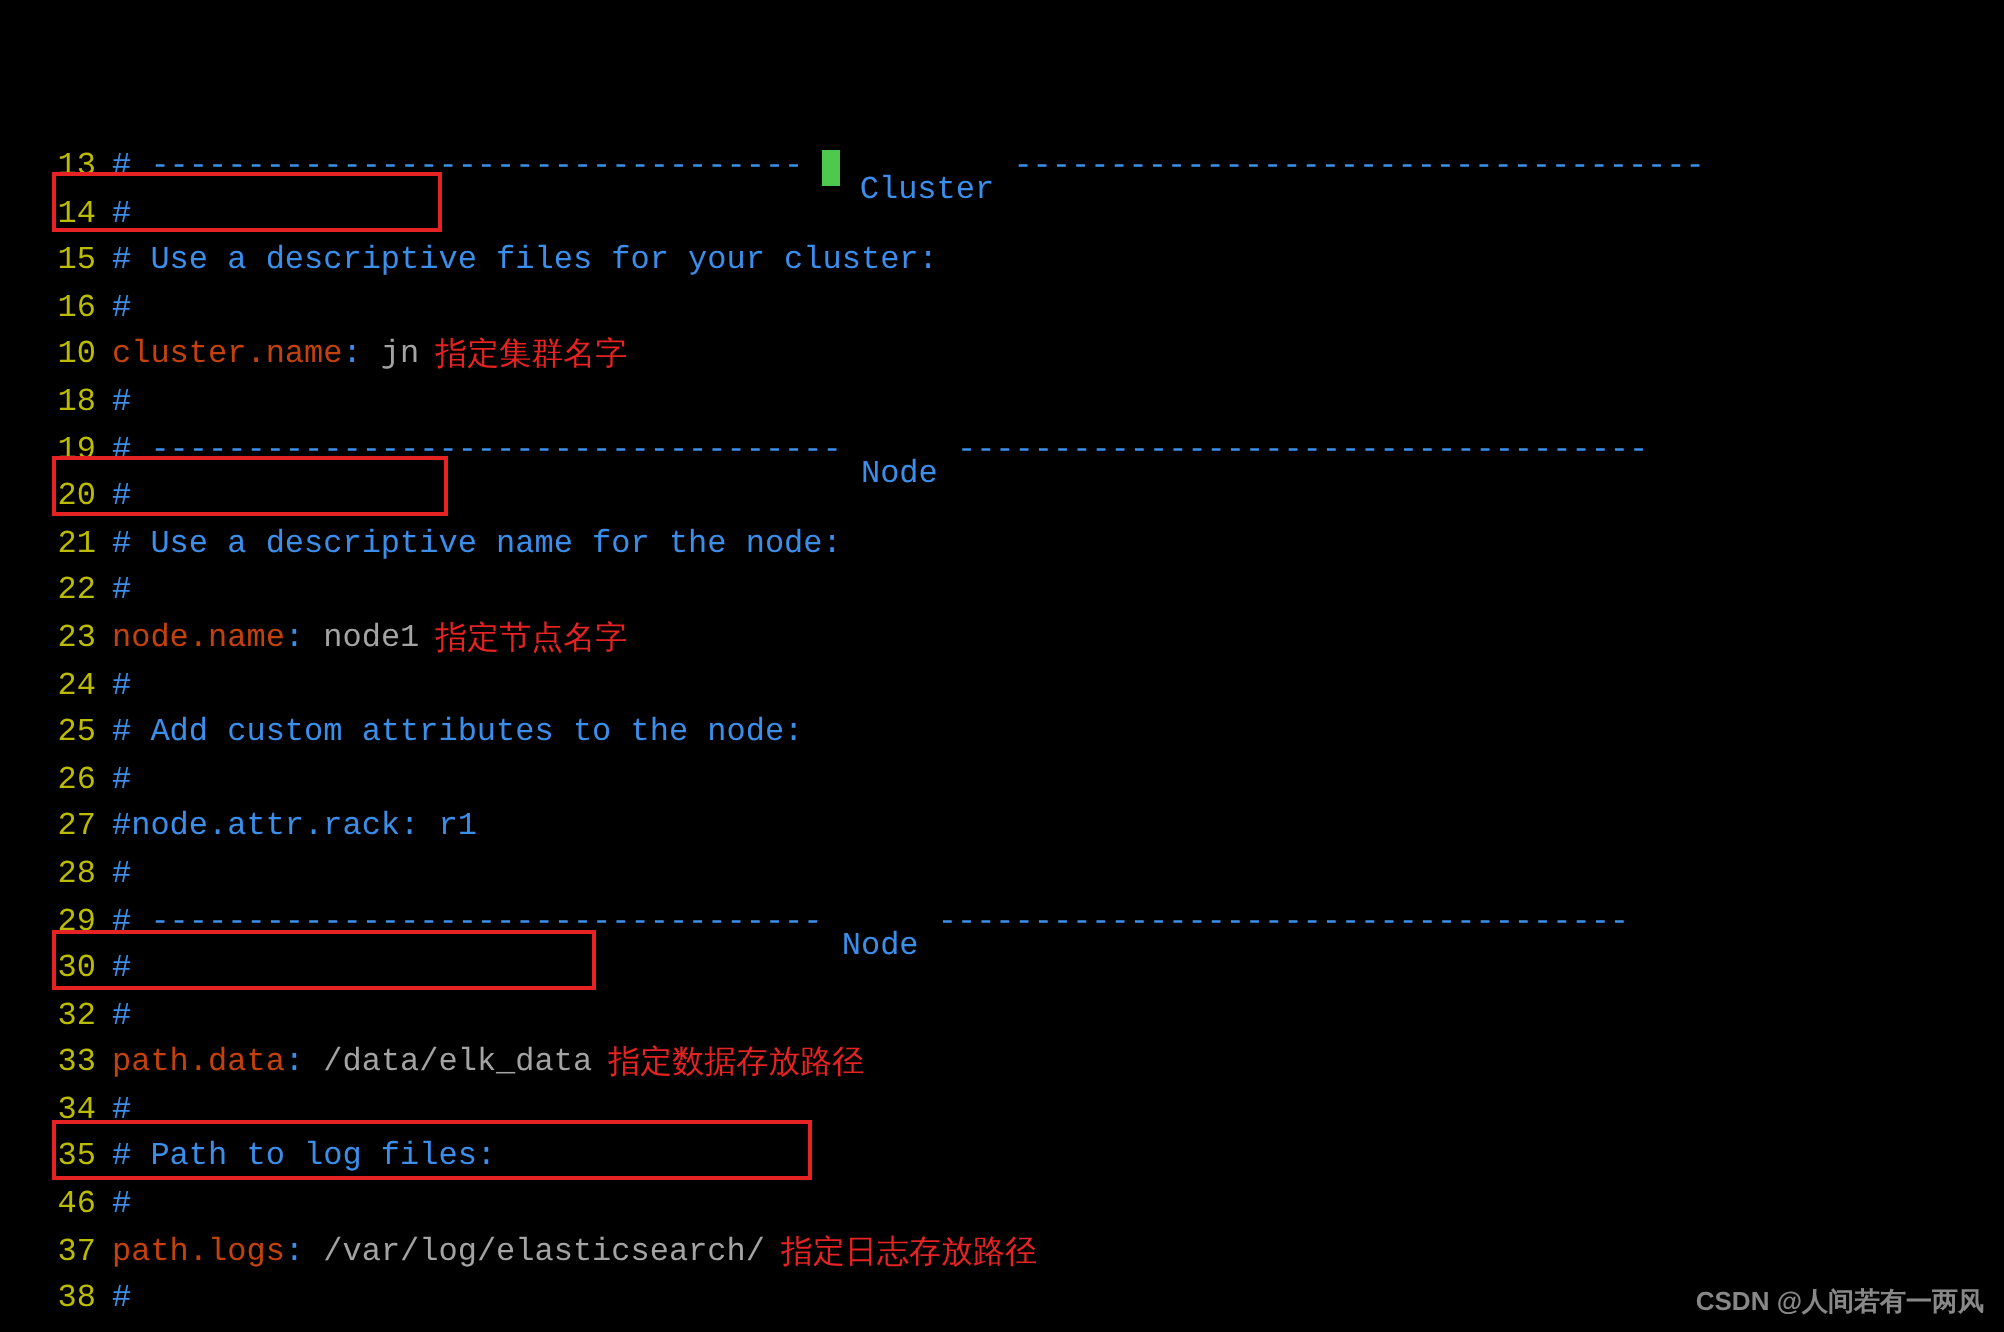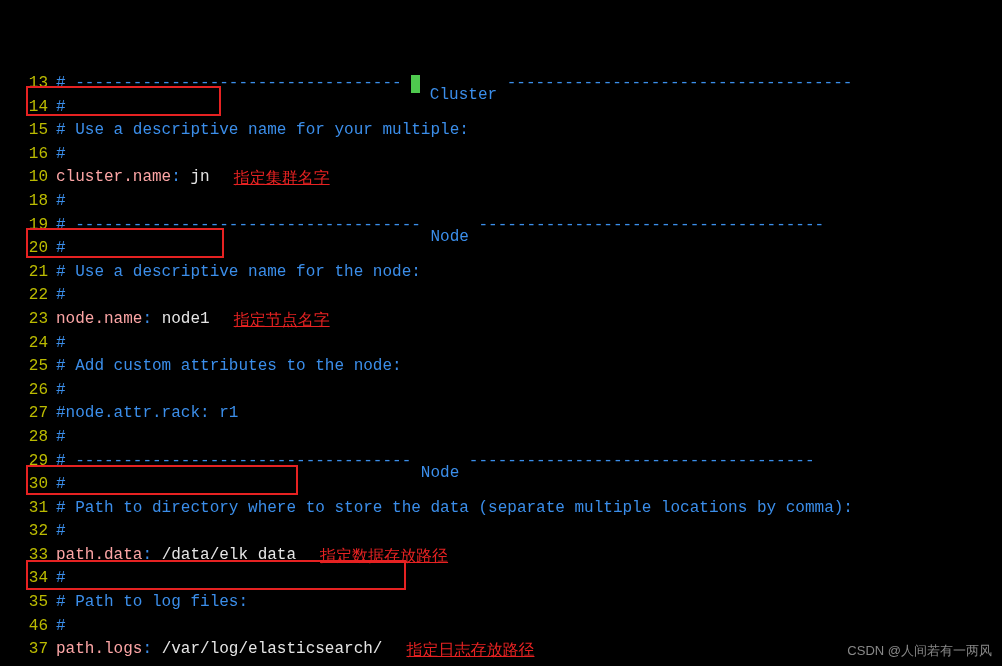--- a/index.html
+++ b/index.html
@@ -26,70 +26,70 @@
   }
   .lineno {
     display: inline-block;
     width: 48px;
     text-align: right;
     color: #bbbb00;
     flex-shrink: 0;
   }
   .gap { width: 8px; display: inline-block; }
   .comment { color: #3b8eea; }
-  .key { color: #fca5a5; }
+  .key { color: #c2410c; }
   .colon { color: #3b8eea; }
-  .value { color: #e5e5e5; text-align: right; }
+  .value { color: #a3a3a3; text-align: right; }
   .section-dash { color: #3b8eea; }
   .section-name { color: #3b8eea; margin-top: 24px; }
   .annot {
     color: #e62222;
     font-family: "Microsoft YaHei", sans-serif;
     font-size: 16px;
-    margin-left: 24px;
-    text-decoration: underline;
+    margin-left: 8px;
   }
   .redbox {
     position: absolute;
     border: 2px solid #e62222;
     pointer-events: none;
   }
   .cursor-block {
     display: inline-block;
     width: 9px;
     height: 18px;
     background: #4ec94e;
     vertical-align: middle;
   }
   .watermark {
     position: absolute;
     right: 10px;
     bottom: 6px;
     color: #888;
     font-family: "Microsoft YaHei", sans-serif;
     font-size: 13px;
+    font-weight: bold;
   }
 </style>
 </head>
 <body>
 
 
 
 <div class="editor">
 
   <div class="line">
     <span class="lineno">13</span><span class="gap"></span><span class="section-dash"># ---------------------------------- </span><span class="cursor-block"></span><span class="section-name"> Cluster </span><span class="section-dash">------------------------------------</span>
   </div>
 
   <div class="line">
     <span class="lineno">14</span><span class="gap"></span><span class="comment">#</span>
   </div>
 
   <div class="line">
-    <span class="lineno">15</span><span class="gap"></span><span class="comment"># Use a descriptive name for your multiple:</span>
+    <span class="lineno">15</span><span class="gap"></span><span class="comment"># Use a descriptive files for your cluster:</span>
   </div>
 
   <div class="line">
     <span class="lineno">16</span><span class="gap"></span><span class="comment">#</span>
   </div>
 
   <div class="line">
     <span class="lineno">10</span><span class="gap"></span><span class="key">cluster.name</span><span class="colon">:</span><span class="value"> jn</span><span class="annot">指定集群名字</span>
   </div>
 
@@ -138,23 +138,20 @@
   </div>
 
   <div class="line">
     <span class="lineno">29</span><span class="gap"></span><span class="section-dash"># ----------------------------------- </span><span class="section-name">Node</span><span class="section-dash"> ------------------------------------</span>
   </div>
 
   <div class="line">
     <span class="lineno">30</span><span class="gap"></span><span class="comment">#</span>
   </div>
 
-  <div class="line">
-    <span class="lineno">31</span><span class="gap"></span><span class="comment"># Path to directory where to store the data (separate multiple locations by comma):</span>
-  </div>
 
   <div class="line">
     <span class="lineno">32</span><span class="gap"></span><span class="comment">#</span>
   </div>
 
   <div class="line">
     <span class="lineno">33</span><span class="gap"></span><span class="key">path.data</span><span class="colon">:</span><span class="value"> /data/elk_data</span><span class="annot">指定数据存放路径</span>
   </div>
 
   <div class="line">

